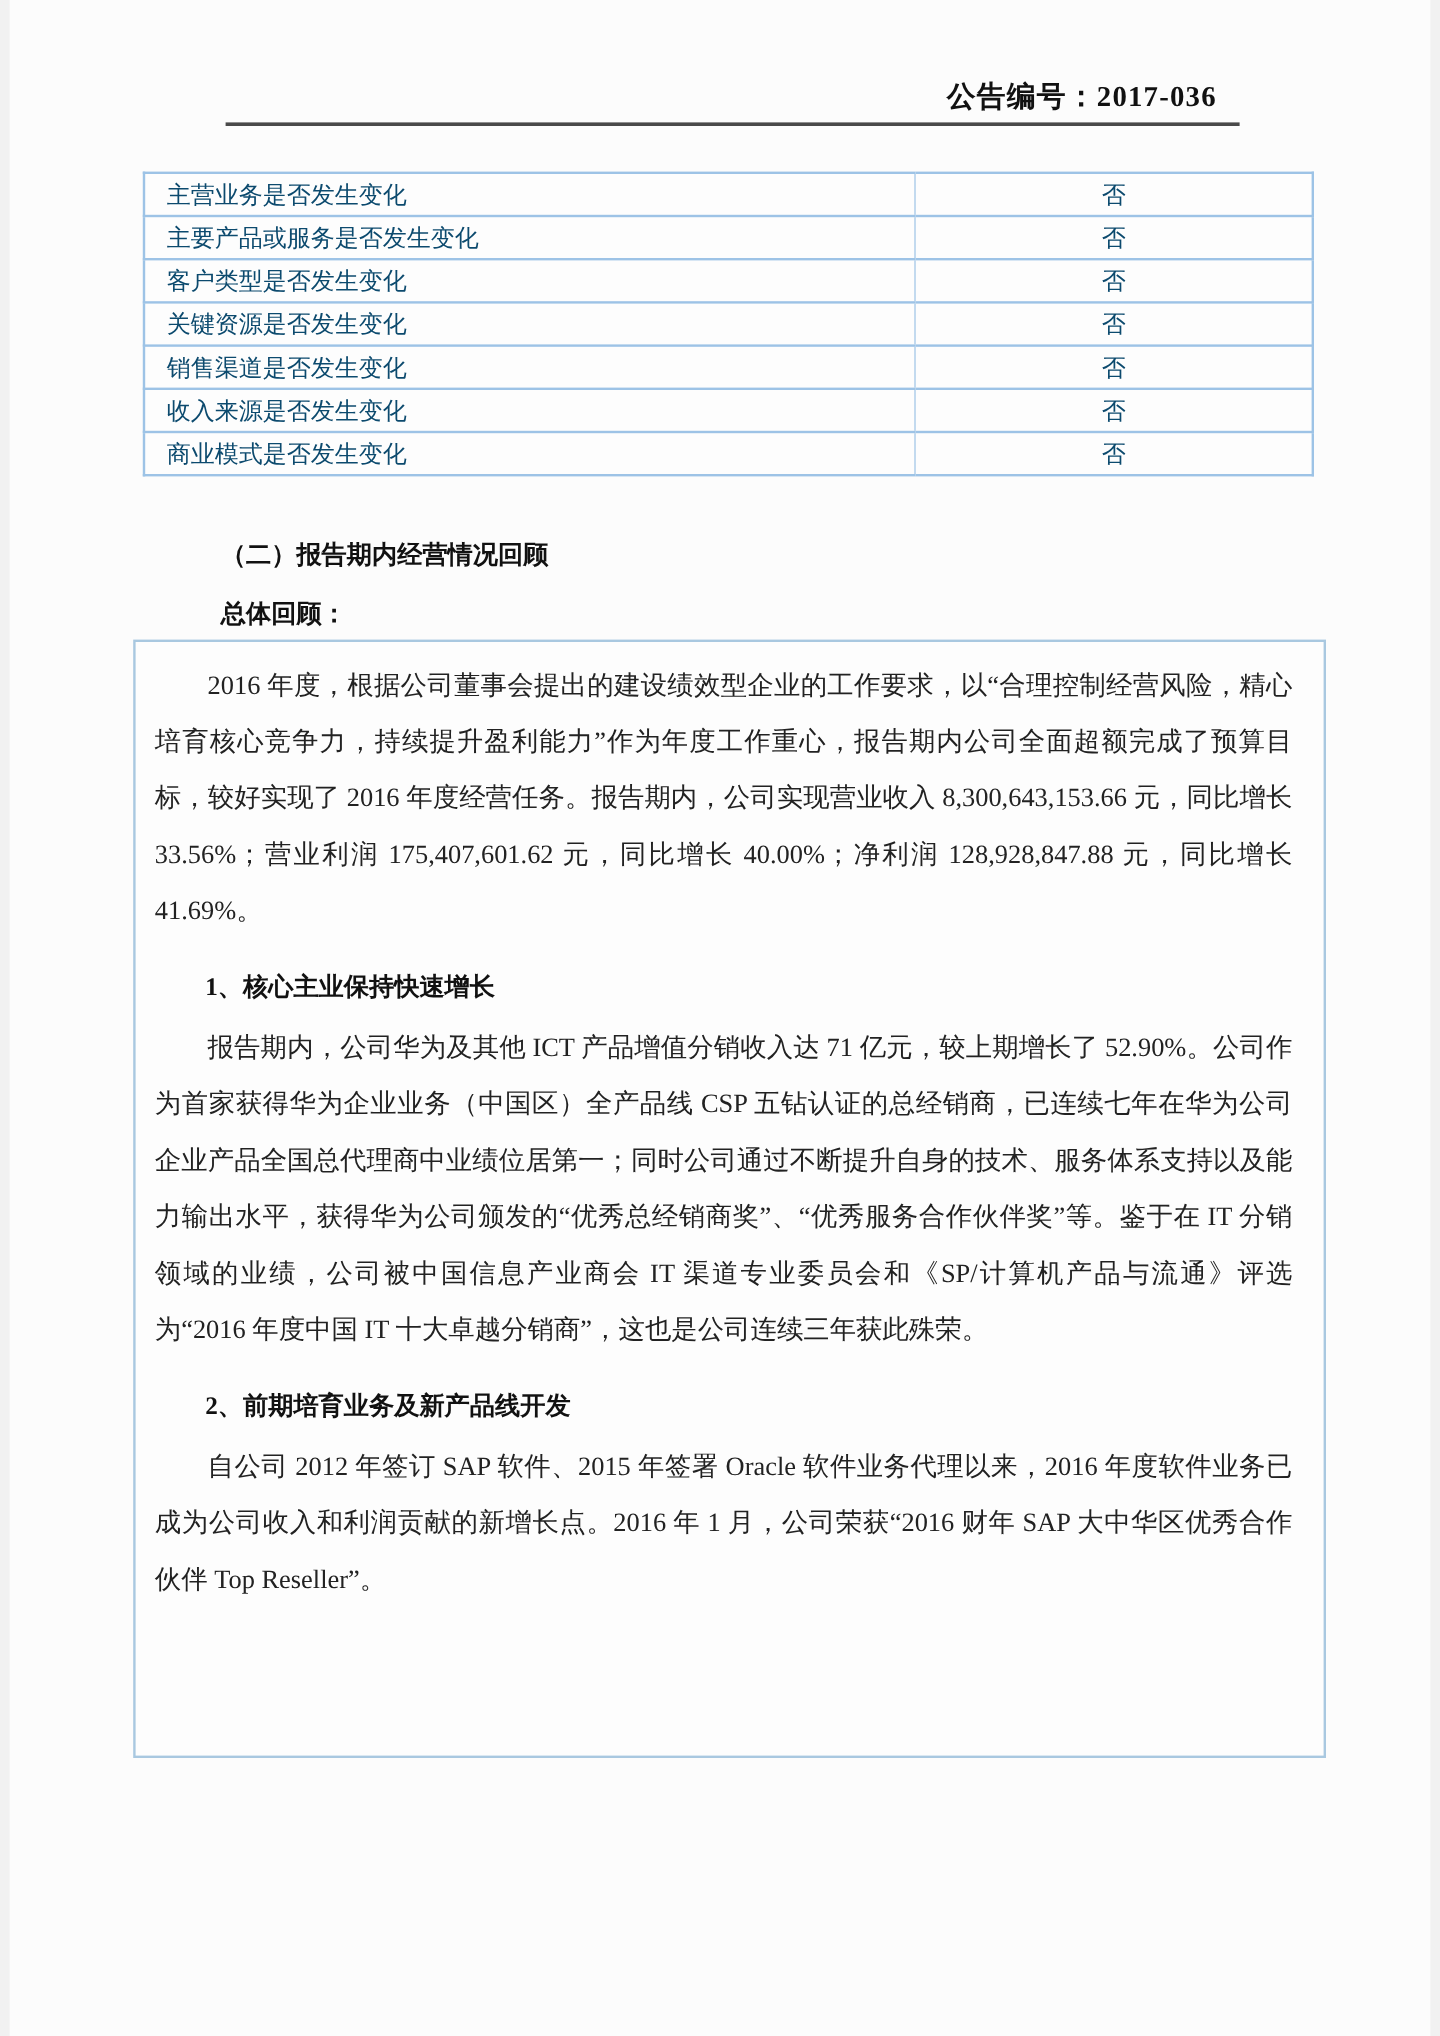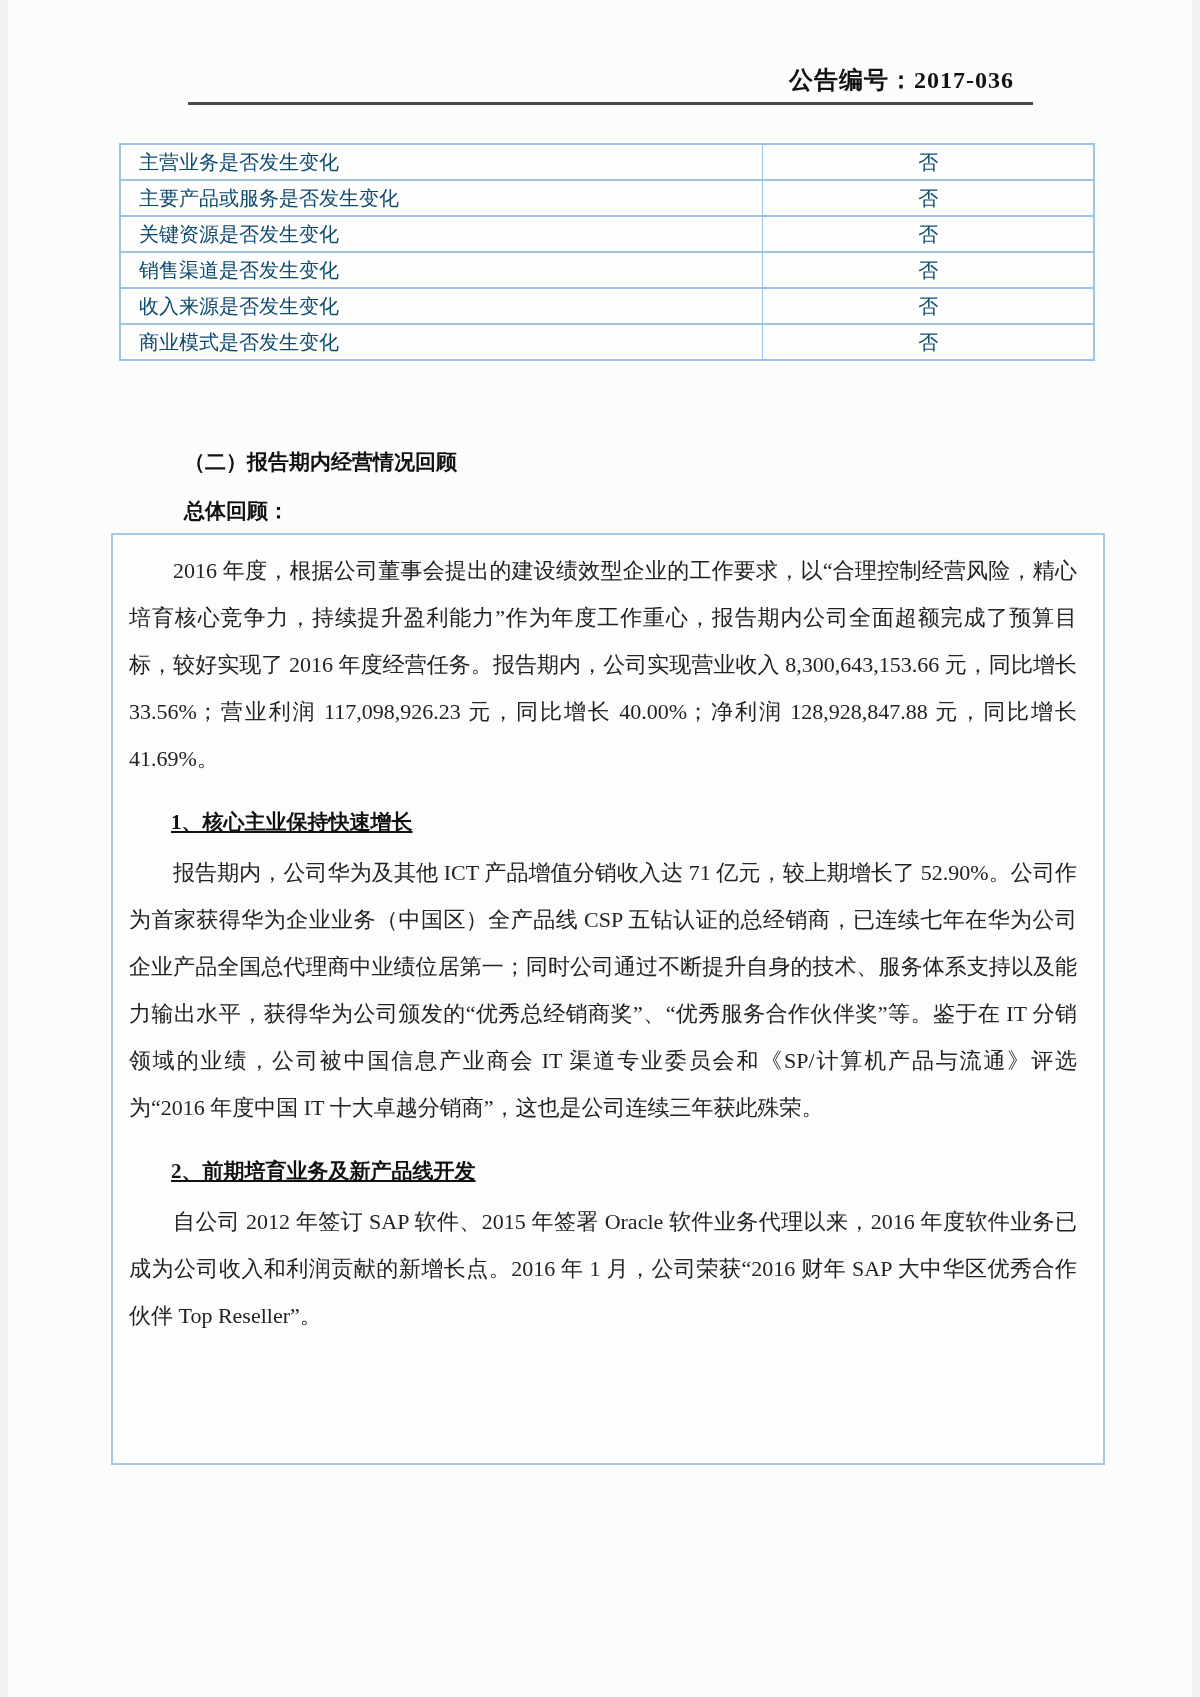--- a/index.html
+++ b/index.html
@@ -95,39 +95,42 @@
     text-indent: 2em;
     color: #222;
   }
   .review-box h4 {
     margin: 25px 0 12px 0;
     font-size: 21px;
     line-height: 30px;
     text-indent: 2em;
     font-weight: bold;
     color: #111;
-    text-decoration: underline;
   }
 </style>
 </head>
 <body>
 
 <div class="page">
 
   <div class="announce-no">公告编号：2017-036</div>
   <div class="header-rule"></div>
 
   <table class="change-table">
     <tbody>
       <tr>
         <td class="q">主营业务是否发生变化</td>
         <td class="a">否</td>
       </tr>
       <tr>
         <td class="q">主要产品或服务是否发生变化</td>
+        <td class="a">否</td>
+      </tr>
+      <tr>
+        <td class="q">客户类型是否发生变化</td>
         <td class="a">否</td>
       </tr>
       <tr>
         <td class="q">关键资源是否发生变化</td>
         <td class="a">否</td>
       </tr>
       <tr>
         <td class="q">销售渠道是否发生变化</td>
         <td class="a">否</td>
       </tr>
@@ -140,20 +143,20 @@
         <td class="a">否</td>
       </tr>
     </tbody>
   </table>
 
   <h2 class="sec-heading">（二）报告期内经营情况回顾</h2>
 
   <h3 class="overview-label">总体回顾：</h3>
 
   <div class="review-box">
-    <p>2016 年度，根据公司董事会提出的建设绩效型企业的工作要求，以“合理控制经营风险，精心培育核心竞争力，持续提升盈利能力”作为年度工作重心，报告期内公司全面超额完成了预算目标，较好实现了 2016 年度经营任务。报告期内，公司实现营业收入 8,300,643,153.66 元，同比增长 33.56%；营业利润 117,098,926.23 元，同比增长 40.00%；净利润 128,928,847.88 元，同比增长 41.69%。</p>
+    <p>2016 年度，根据公司董事会提出的建设绩效型企业的工作要求，以“合理控制经营风险，精心培育核心竞争力，持续提升盈利能力”作为年度工作重心，报告期内公司全面超额完成了预算目标，较好实现了 2016 年度经营任务。报告期内，公司实现营业收入 8,300,643,153.66 元，同比增长 33.56%；营业利润 175,407,601.62 元，同比增长 40.00%；净利润 128,928,847.88 元，同比增长 41.69%。</p>
     <h4>1、核心主业保持快速增长</h4>
     <p>报告期内，公司华为及其他 ICT 产品增值分销收入达 71 亿元，较上期增长了 52.90%。公司作为首家获得华为企业业务（中国区）全产品线 CSP 五钻认证的总经销商，已连续七年在华为公司企业产品全国总代理商中业绩位居第一；同时公司通过不断提升自身的技术、服务体系支持以及能力输出水平，获得华为公司颁发的“优秀总经销商奖”、“优秀服务合作伙伴奖”等。鉴于在 IT 分销领域的业绩，公司被中国信息产业商会 IT 渠道专业委员会和《SP/计算机产品与流通》评选为“2016 年度中国 IT 十大卓越分销商”，这也是公司连续三年获此殊荣。</p>
     <h4>2、前期培育业务及新产品线开发</h4>
     <p>自公司 2012 年签订 SAP 软件、2015 年签署 Oracle 软件业务代理以来，2016 年度软件业务已成为公司收入和利润贡献的新增长点。2016 年 1 月，公司荣获“2016 财年 SAP 大中华区优秀合作伙伴  Top Reseller”。</p>
   </div>
 
 </div>
 
 </body></html>

